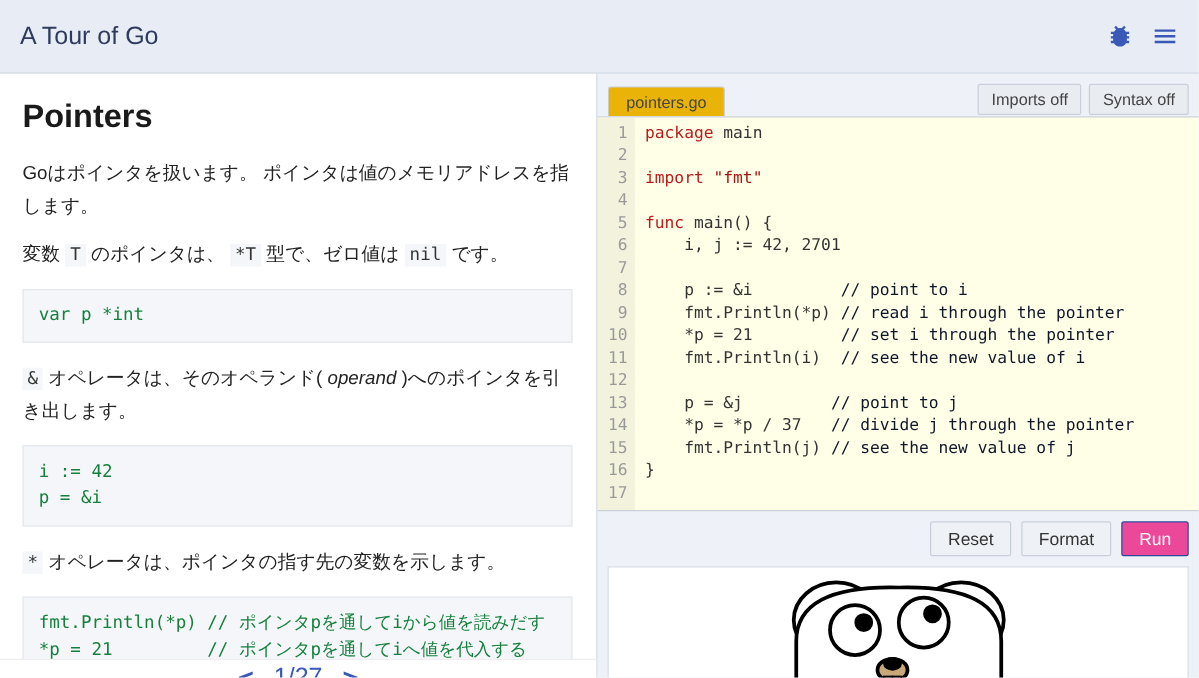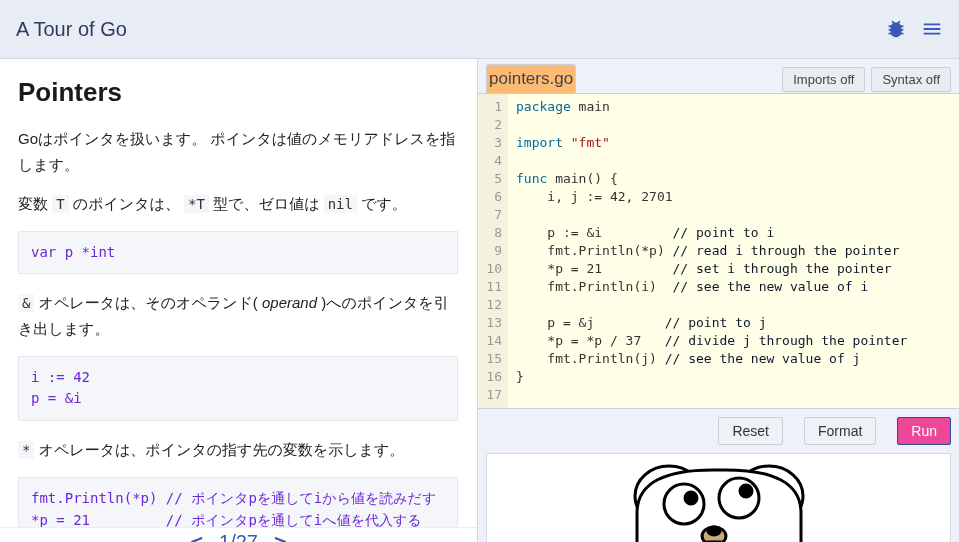--- a/index.html
+++ b/index.html
@@ -10,37 +10,37 @@
 .topbar-icons svg{width:22px;height:22px;fill:#3a59b7;cursor:pointer}
 .main{display:flex;height:498px}
 .left{width:478px;background:#fff;position:relative;display:flex;flex-direction:column;border-right:1px solid #d0d7e2}
 .left-scroll{flex:1;overflow-y:auto;padding:18px 19px 8px 18px}
 .left-scroll::-webkit-scrollbar{width:14px}
 .left-scroll::-webkit-scrollbar-track{background:#f0f0f0}
 .left-scroll::-webkit-scrollbar-thumb{background:#b8b8b8;border-radius:2px}
 .left h1{font-size:26px;font-weight:700;color:#1a1a1a;margin-bottom:18px}
 .left p{font-size:15px;line-height:1.7;color:#222;margin-bottom:14px}
 .left code.inline{font-family:"Consolas","Monaco",monospace;background:#f4f6f9;padding:1px 4px;font-size:14px;color:#333}
-.left pre.block{background:#f4f6f9;border:1px solid #e4e8ee;padding:10px 12px;margin:10px 0 16px 0;font-family:"Consolas","Monaco",monospace;font-size:14px;color:#6d28d9;line-height:1.55;white-space:pre-wrap}
+.left pre.block{background:#f4f6f9;border:1px solid #e4e8ee;padding:10px 12px;margin:10px 0 16px 0;font-family:"Consolas","Monaco",monospace;font-size:14px;color:#15803d;line-height:1.55;white-space:pre-wrap}
 .pager{height:30px;display:flex;align-items:center;justify-content:center;font-size:20px;color:#3a59b7;background:#fff;border-top:1px solid #eee}
 .pager span{margin:0 6px}
 .pager .arrow{color:#3a59b7;font-weight:700;cursor:pointer;padding:0 4px;font-size:22px}
 .right{flex:1;display:flex;flex-direction:column;background:#eef1f7}
 .tabs-row{height:34px;display:flex;align-items:flex-end;padding:6px 8px 0 8px;gap:6px}
-.tab{background:#fdba74;border:1px solid #c9d0db;border-bottom:none;padding:4px 2px;font-size:17px;color:#444;border-radius:3px 3px 0 0;cursor:pointer}
+.tab{background:#eab308;border:1px solid #c9d0db;border-bottom:none;padding:4px 14px;font-size:13px;color:#444;border-radius:3px 3px 0 0;cursor:pointer}
 .tabs-spacer{flex:1}
 .toggle-btn{background:#e9ecf1;border:1px solid #c9d0db;padding:4px 10px;font-size:13px;color:#444;cursor:pointer;border-radius:2px;margin-bottom:1px}
 .editor{flex:0 0 auto;background:#ffffe8;border-top:1px solid #c9d0db;border-bottom:1px solid #c9d0db;display:flex;font-family:"Consolas","Monaco",monospace;font-size:13px;line-height:18px}
 .gutter{background:#f3f3dd;color:#999;text-align:right;padding:4px 6px 4px 4px;user-select:none;min-width:30px}
 .gutter div{height:18px}
 .code{padding:4px 8px;white-space:pre;color:#333}
-.code .kw{color:#0369a1}
+.code .kw{color:#b91c1c}
 .code .str{color:#a31515}
 .code .cm{color:#0f172a}
-.controls{display:flex;justify-content:flex-end;gap:21px;padding:8px}
+.controls{display:flex;justify-content:flex-end;gap:8px;padding:8px}
 .btn{border:1px solid #c9d0db;background:#eef1f5;padding:5px 13px;font-size:14px;color:#333;cursor:pointer;border-radius:2px}
 .btn.run{background:#ec4899;color:#fff;border-color:#2d4a9e}
 .output{flex:1;background:#fff;margin:0 8px 8px 8px;border:1px solid #d6dce6;display:flex;align-items:flex-start;justify-content:center;overflow:hidden;padding-top:4px}
 </style>
 </head>
 <body>
 
 <div class="topbar">
   <div class="topbar-title">A Tour of Go</div>
   <div class="topbar-icons">

